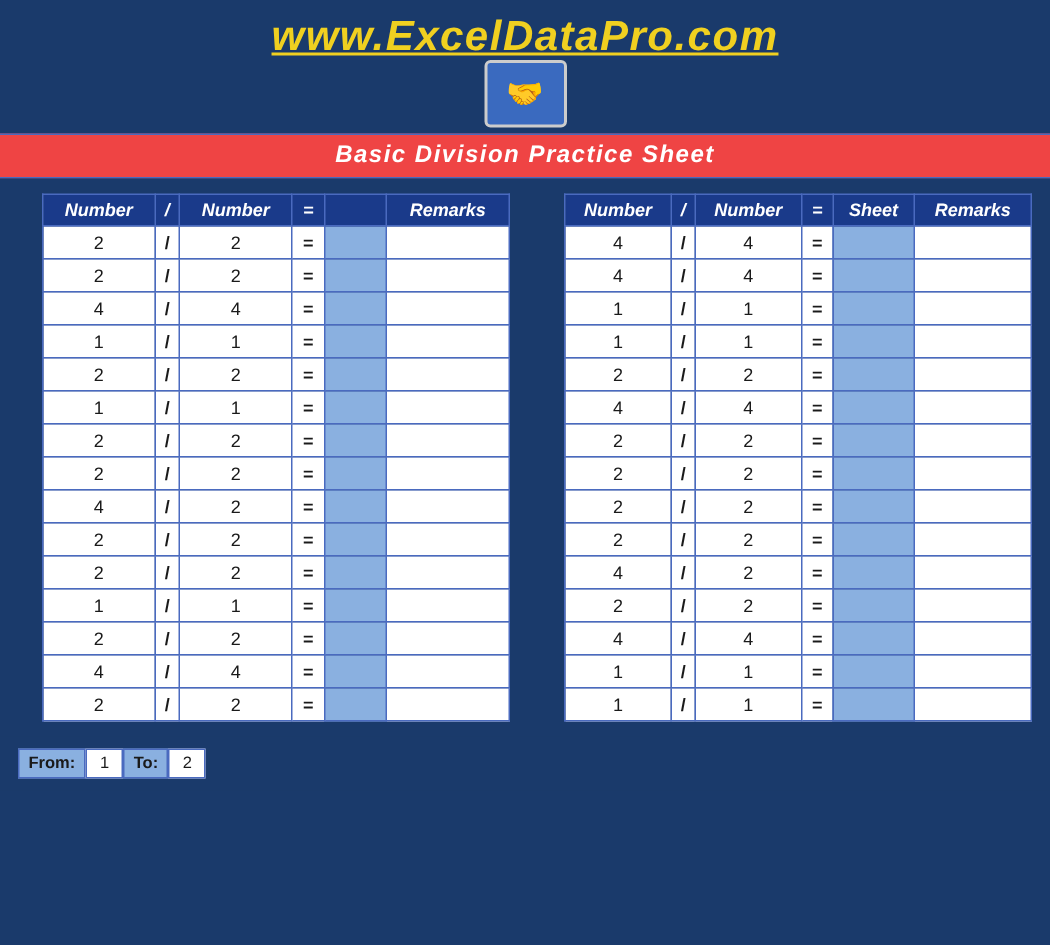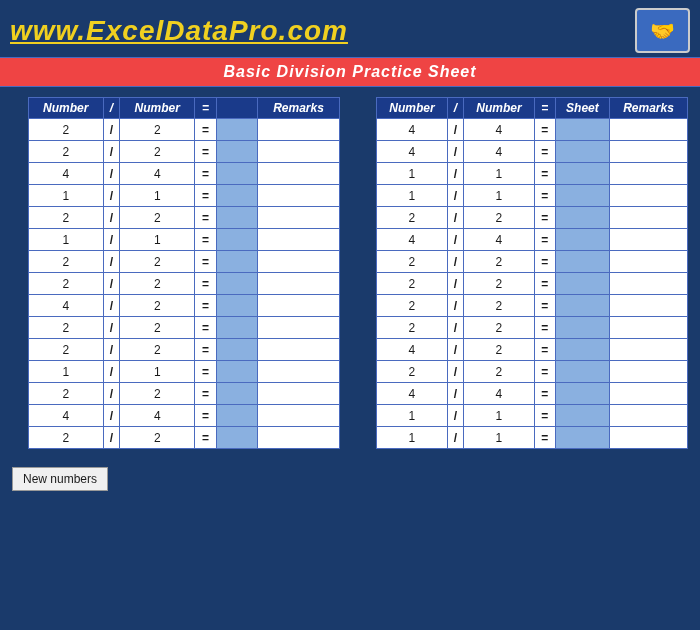--- a/index.html
+++ b/index.html
@@ -11,20 +11,21 @@
       overflow: hidden;
     }
 
     
     .header {
       background-color: #1a3a6b;
       display: flex;
       align-items: center;
       justify-content: space-between;
       padding: 8px 10px 4px 10px;
+      flex-direction: column;
     }
     .site-title {
       font-size: 28px;
       font-weight: bold;
       font-style: italic;
       text-decoration: underline;
       color: #f0d020;
       letter-spacing: 1px;
     }
     .logo-area {
@@ -466,14 +467,19 @@
       <td class="result-cell-right"></td>
       <td class="remarks-cell"></td>
     </tr>
         </tbody>
     </table>
   </div>
 
 </div>
 
 <div class="footer-area">
-  <button class="new-numbers-btn">New numbers</button>
+  <div class="range-row">
+    <span class="range-label">From:</span>
+    <span class="range-value">1</span>
+    <span class="range-label">To:</span>
+    <span class="range-value">2</span>
+  </div>
 </div>
 
 </body></html>

